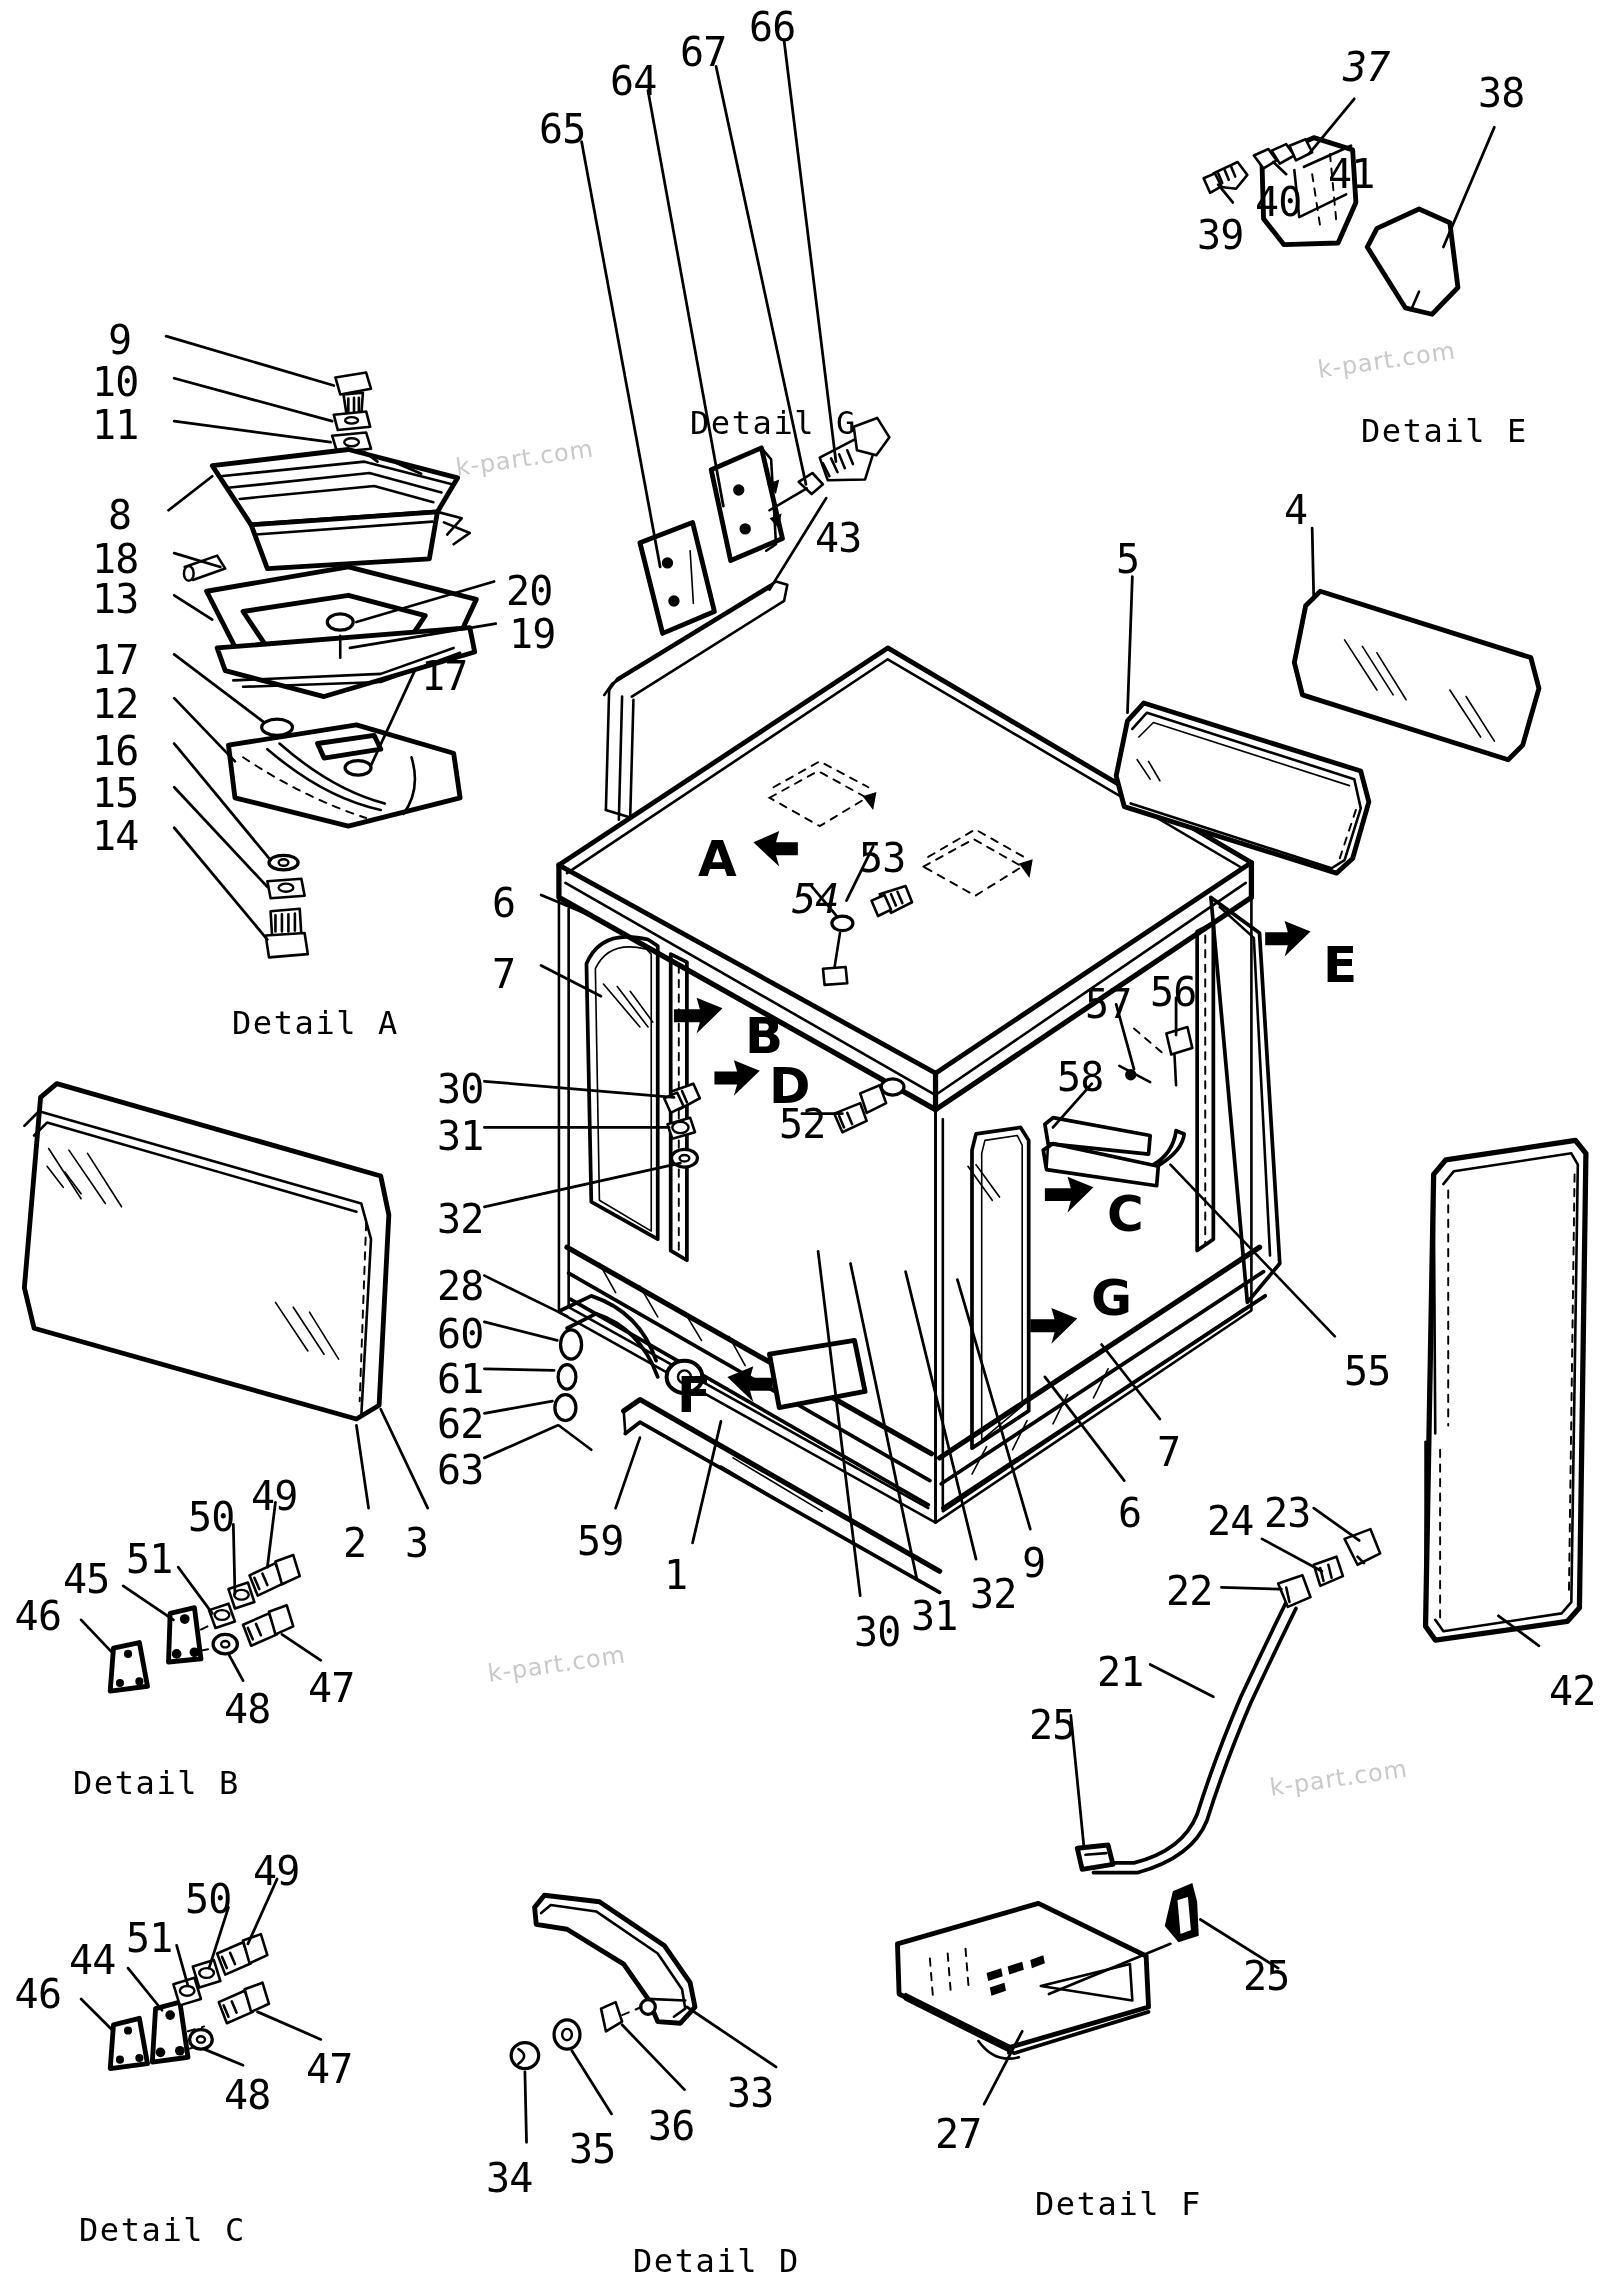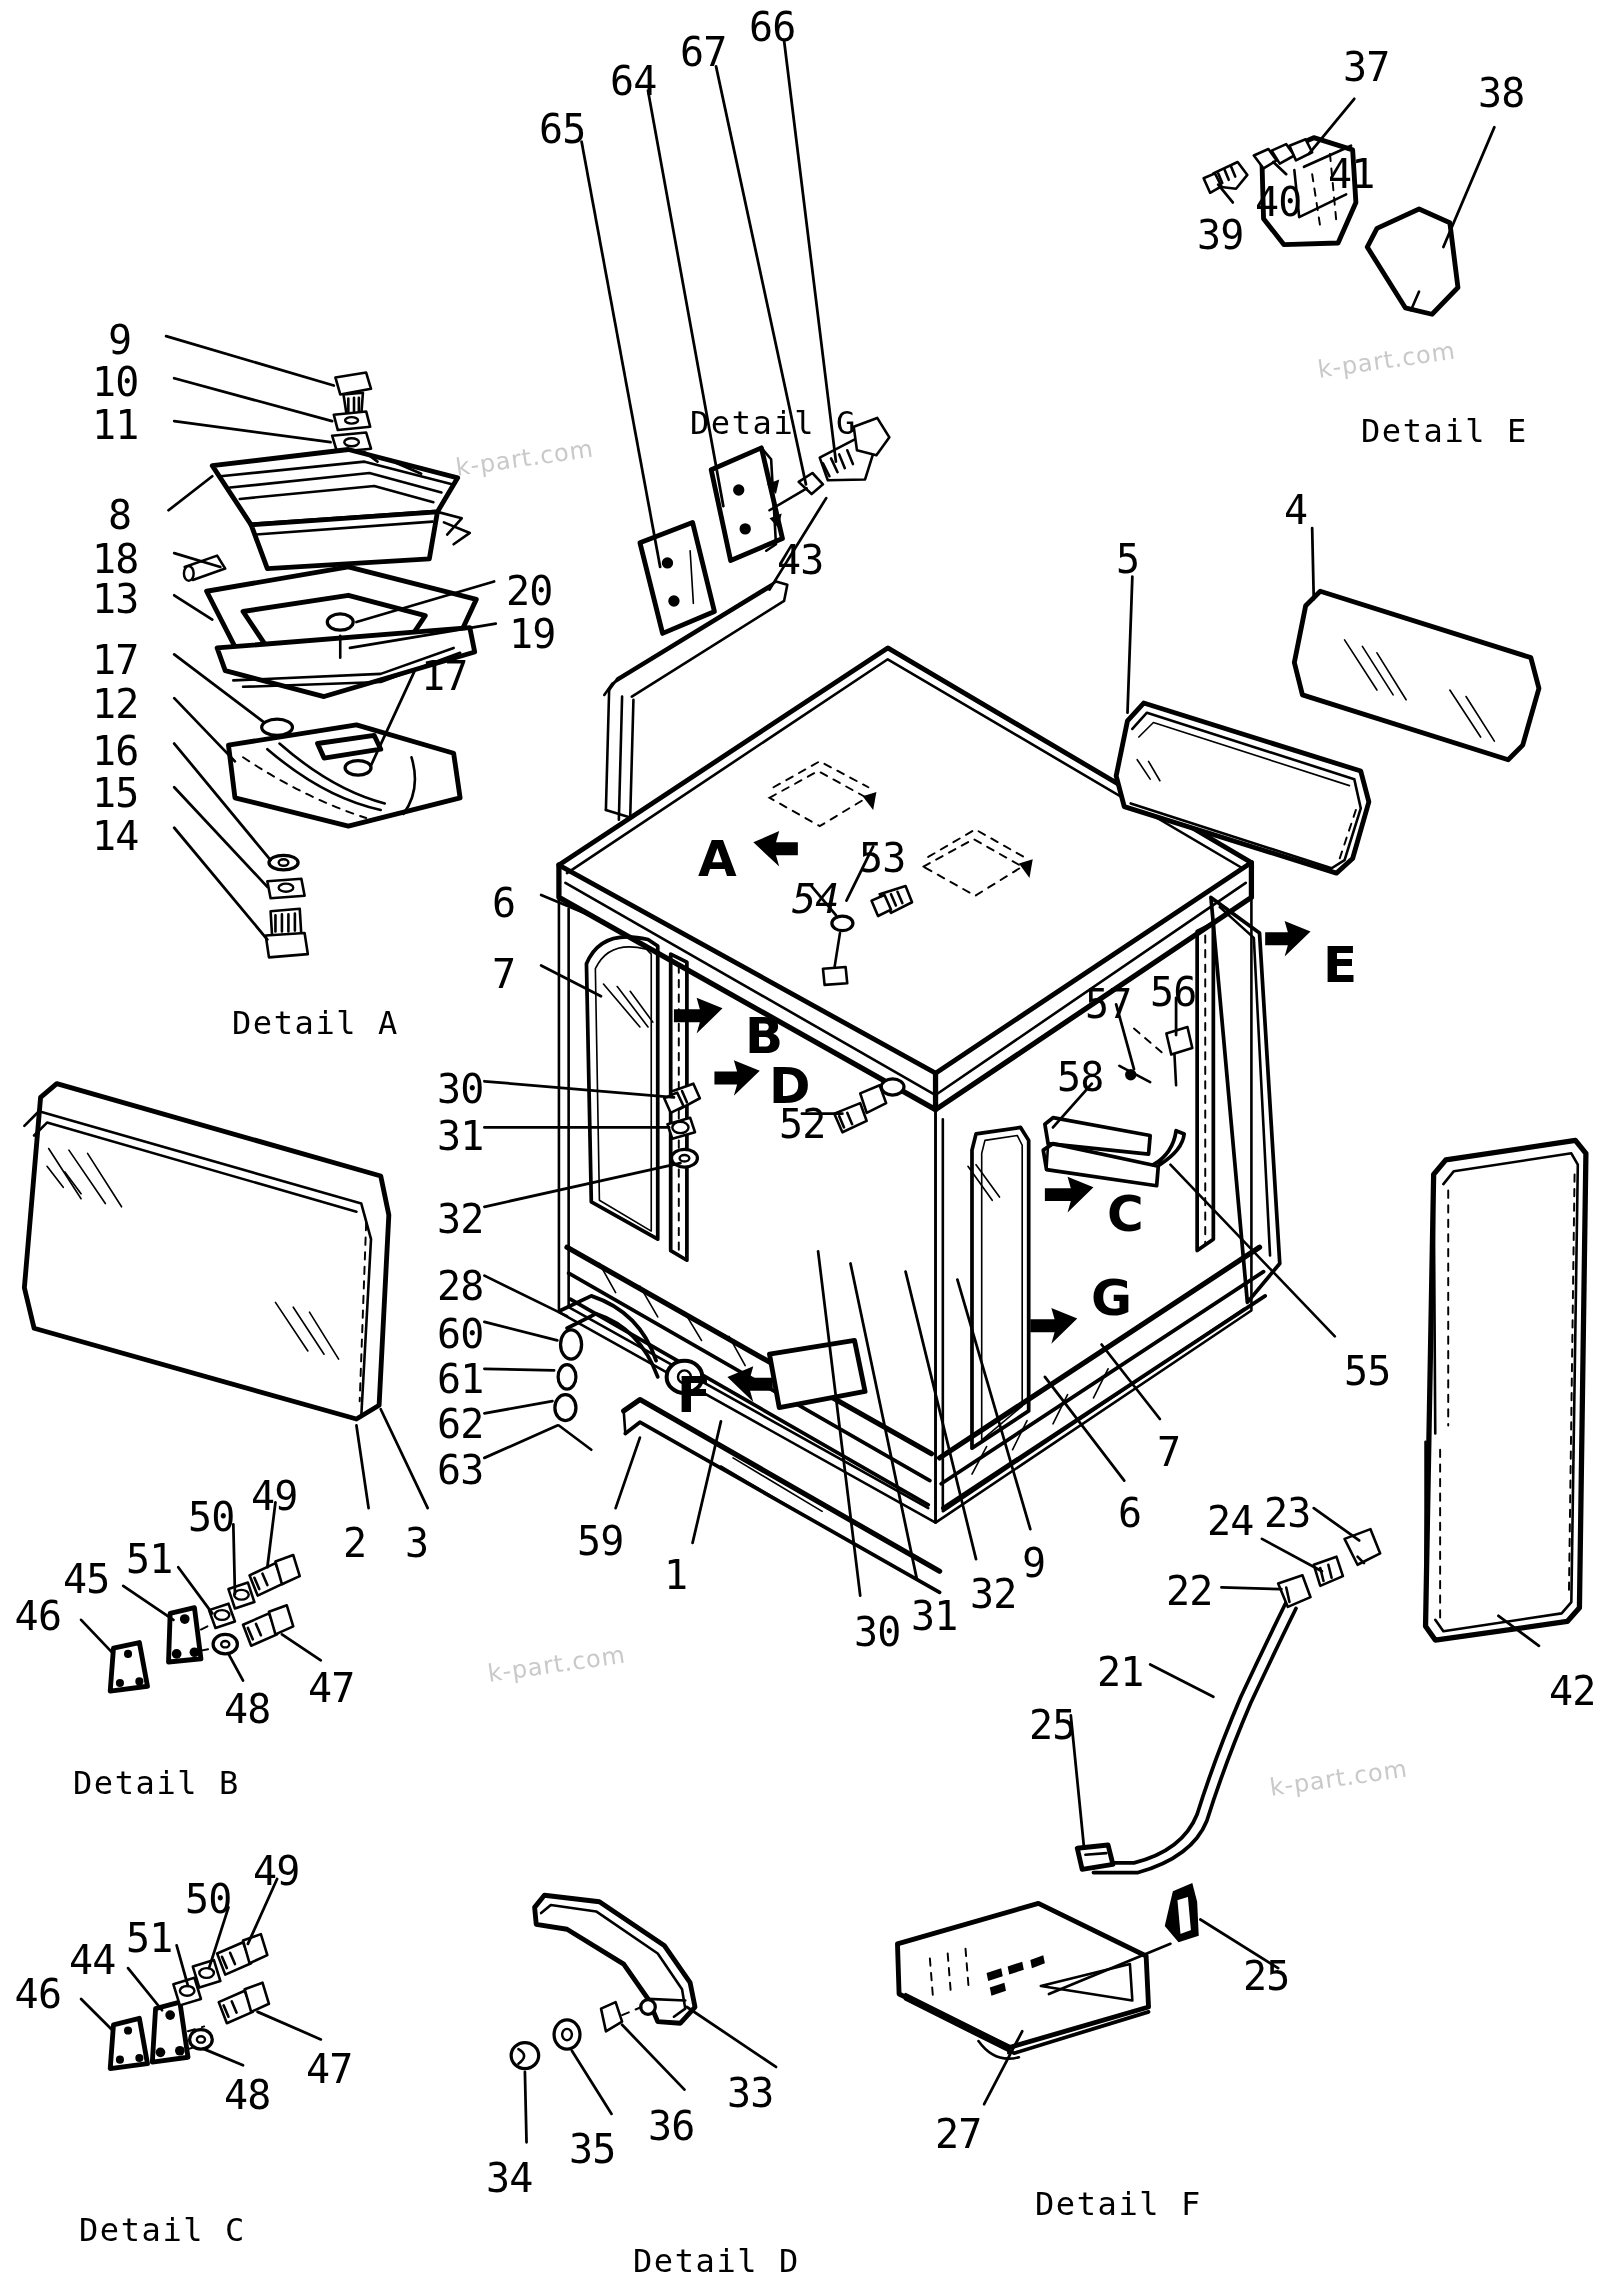--- a/index.html
+++ b/index.html
@@ -542,40 +542,40 @@
     <div class="detail-label" style="left:1361px;top:415px;">Detail E</div>
     <div class="detail-label" style="left:1035px;top:2188px;">Detail F</div>
     <div class="detail-label" style="left:690px;top:407px;">Detail G</div>
   </div>
 
   <div id="callouts">
       <div class="callout" style="left: 749px; top: 6.5px;">66</div>
       <div class="callout" style="left: 680px; top: 32px;">67</div>
       <div class="callout" style="left: 610px; top: 61px;">64</div>
       <div class="callout" style="left: 539px; top: 109px;">65</div>
-      <div class="callout" style="left: 1343px; top: 47px;">37</div>
+      <div class="callout" style="left: 1343px; top: 47px; font-style: italic;">37</div>
       <div class="callout" style="left: 1478px; top: 73px;">38</div>
       <div class="callout" style="left: 1328px; top: 154px;">41</div>
       <div class="callout" style="left: 1255px; top: 182px;">40</div>
       <div class="callout" style="left: 1197px; top: 215px;">39</div>
       <div class="callout" style="left: 108px; top: 320px;">9</div>
       <div class="callout" style="left: 92px; top: 362px;">10</div>
       <div class="callout" style="left: 92px; top: 405px; text-align: right;">11</div>
       <div class="callout" style="left: 108px; top: 495px;">8</div>
       <div class="callout" style="left: 92px; top: 539px;">18</div>
       <div class="callout" style="left: 92px; top: 579px;">13</div>
       <div class="callout" style="left: 506px; top: 571px;">20</div>
       <div class="callout" style="left: 509px; top: 614px;">19</div>
       <div class="callout" style="left: 92px; top: 640px;">17</div>
       <div class="callout" style="left: 92px; top: 684px;">12</div>
       <div class="callout" style="left: 421px; top: 656px;">17</div>
       <div class="callout" style="left: 92px; top: 731px;">16</div>
       <div class="callout" style="left: 92px; top: 773px;">15</div>
       <div class="callout" style="left: 92px; top: 816px;">14</div>
-      <div class="callout" style="left: 777px; top: 518px; margin-top: 22px;">43</div>
+      <div class="callout" style="left: 815px; top: 518px;">43</div>
       <div class="callout" style="left: 1116px; top: 539px;">5</div>
       <div class="callout" style="left: 1284px; top: 490px;">4</div>
       <div class="callout" style="left: 492px; top: 883px;">6</div>
       <div class="callout" style="left: 492px; top: 954px;">7</div>
       <div class="callout" style="left: 859px; top: 838px;">53</div>
       <div class="callout" style="left: 792px; top: 879px; font-style: italic;">54</div>
       <div class="callout" style="left: 437px; top: 1069px;">30</div>
       <div class="callout" style="left: 437px; top: 1116px;">31</div>
       <div class="callout" style="left: 437px; top: 1199px;">32</div>
       <div class="callout" style="left: 437px; top: 1266px;">28</div>

